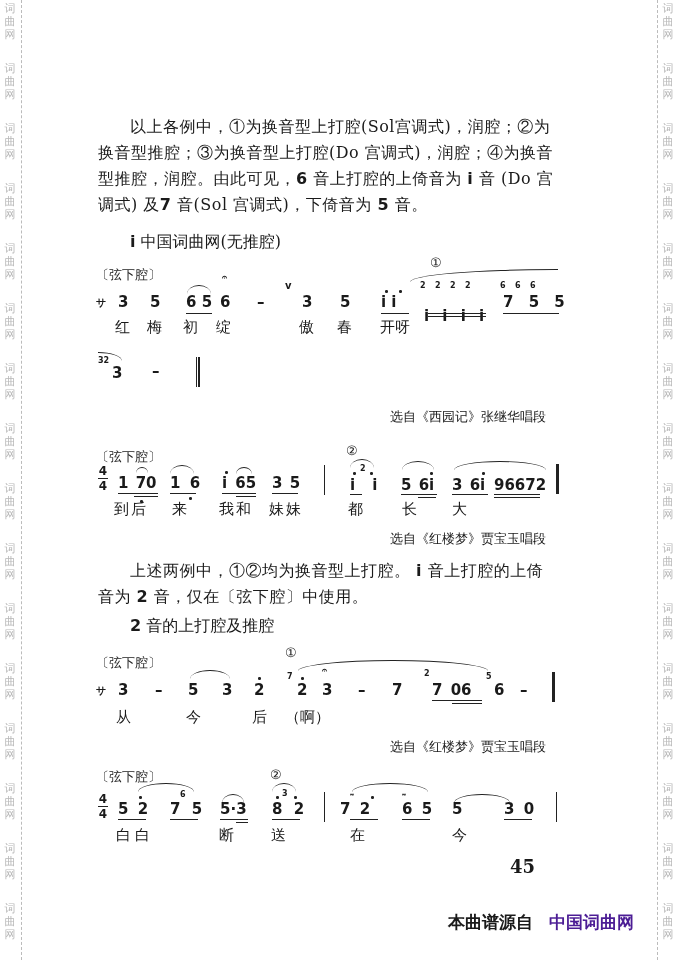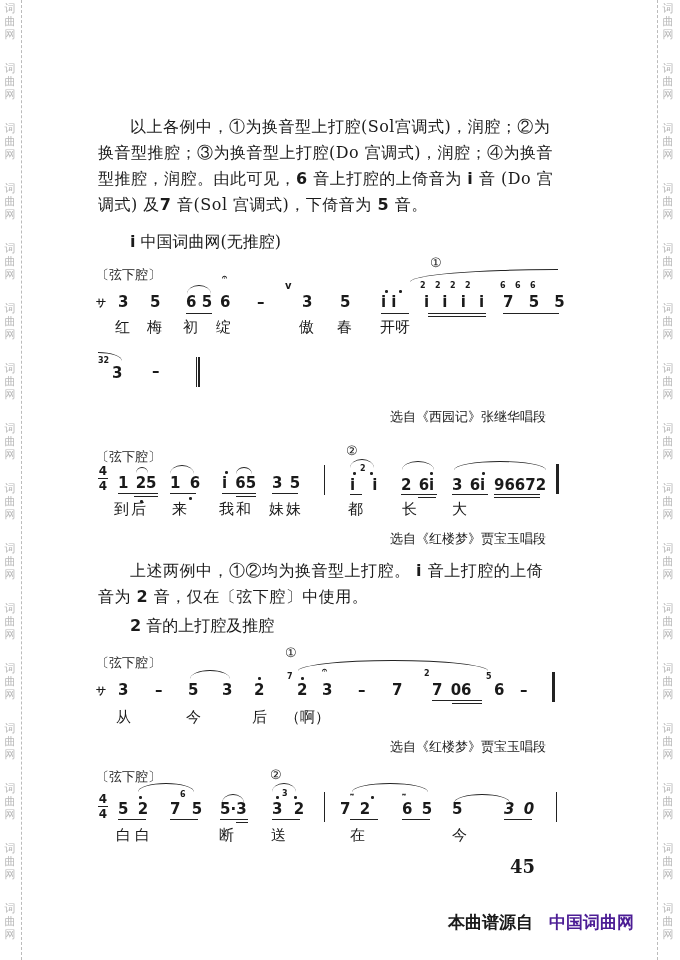--- a/index.html
+++ b/index.html
@@ -219,21 +219,21 @@
   <div class="tok" style="left:257px; top:293px;">–</div>
   <div class="tok" style="left:285px; top:280px; font-size:10px;">v</div>
   <div class="tok" style="left:302px; top:293px;">3</div>
   <div class="tok" style="left:340px; top:293px;">5</div>
   <div class="tok" style="left:381px; top:293px;">i i</div>
   <div class="dot" style="left:385px; top:290px;"></div>
   <div class="dot" style="left:399px; top:290px;"></div>
   <div class="ul" style="left:381px; top:313px; width:28px;"></div>
   <div class="circ" style="left:430px; top:255px;">①</div>
   <div class="arc" style="left:410px; top:269px; width:148px; height:12px; border-radius:100% 0 0 0 / 100% 0 0 0;"></div>
-  <div class="tok" style="left:424px; top:293px; letter-spacing:4px;">i i i i</div>
+  <div class="tok" style="left:424px; top:307px; letter-spacing:4px;">i i i i</div>
   <div class="grace" style="left:420px; top:282px;">2</div>
   <div class="grace" style="left:435px; top:282px;">2</div>
   <div class="grace" style="left:450px; top:282px;">2</div>
   <div class="grace" style="left:465px; top:282px;">2</div>
   <div class="ul" style="left:428px; top:313px; width:58px;"></div>
   <div class="ul" style="left:428px; top:316px; width:58px;"></div>
   <div class="tok" style="left:503px; top:293px; letter-spacing:5px;">7 5 5</div>
   <div class="grace" style="left:500px; top:282px;">6</div>
   <div class="grace" style="left:515px; top:282px;">6</div>
   <div class="grace" style="left:530px; top:282px;">6</div>
@@ -254,21 +254,21 @@
   <div class="bar" style="left:196px; top:357px; height:30px;"></div>
   <div class="barthick" style="left:198px; top:357px; height:30px; width:2px;"></div>
 
   <div class="src" style="left:390px; top:408px;">选自《西园记》张继华唱段</div>
 </div>
 
 <div>
   <div class="lbl" style="left:96px; top:448px;">〔弦下腔〕</div>
   <div class="ts" style="left:98px; top:465px;"><span>4</span><hr><span>4</span></div>
   <div class="arc" style="left:136px; top:467px; width:12px; height:5px;"></div>
-  <div class="tok" style="left:118px; top:474px; word-spacing:2px;">1 25</div>
+  <div class="tok" style="left:118px; top:474px; word-spacing:2px;">1 70</div>
   <div class="ul" style="left:118px; top:493px; width:40px;"></div>
   <div class="ul" style="left:134px; top:496px; width:24px;"></div>
   <div class="dot" style="left:140px; top:500px;"></div>
   <div class="arc" style="left:170px; top:465px; width:24px;"></div>
   <div class="tok" style="left:170px; top:474px; word-spacing:4px;">1 6</div>
   <div class="ul" style="left:170px; top:493px; width:26px;"></div>
   <div class="dot" style="left:189px; top:497px;"></div>
   <div class="arc" style="left:236px; top:467px; width:16px; height:6px;"></div>
   <div class="tok" style="left:222px; top:474px; word-spacing:3px;">i 65</div>
   <div class="dot" style="left:225px; top:471px;"></div>
@@ -279,21 +279,21 @@
   <div class="bar" style="left:324px; top:465px; height:30px;"></div>
 
   <div class="circ" style="left:346px; top:443px;">②</div>
   <div class="arc" style="left:350px; top:459px; width:24px;"></div>
   <div class="grace" style="left:360px; top:465px;">2</div>
   <div class="tok" style="left:350px; top:476px; letter-spacing:6px;">i i</div>
   <div class="dot" style="left:353px; top:472px;"></div>
   <div class="dot" style="left:370px; top:472px;"></div>
   <div class="ul" style="left:350px; top:494px; width:12px;"></div>
   <div class="arc" style="left:402px; top:461px; width:32px;"></div>
-  <div class="tok" style="left:401px; top:476px; word-spacing:2px;">2 6i</div>
+  <div class="tok" style="left:401px; top:476px; word-spacing:2px;">5 6i</div>
   <div class="dot" style="left:430px; top:472px;"></div>
   <div class="ul" style="left:401px; top:494px; width:36px;"></div>
   <div class="ul" style="left:418px; top:497px; width:18px;"></div>
   <div class="arc" style="left:454px; top:461px; width:92px;"></div>
   <div class="tok" style="left:452px; top:476px; word-spacing:2px;">3 6i</div>
   <div class="dot" style="left:482px; top:472px;"></div>
   <div class="ul" style="left:452px; top:494px; width:36px;"></div>
   <div class="tok" style="left:494px; top:476px;">96672</div>
   <div class="ul" style="left:494px; top:494px; width:46px;"></div>
   <div class="ul" style="left:494px; top:497px; width:46px;"></div>
@@ -360,37 +360,37 @@
   <div class="grace" style="left:180px; top:791px;">6</div>
   <div class="tok" style="left:170px; top:800px; word-spacing:6px;">7 5</div>
   <div class="ul" style="left:170px; top:819px; width:28px;"></div>
   <div class="arc" style="left:222px; top:794px; width:22px;"></div>
   <div class="tok" style="left:220px; top:800px;">5·3</div>
   <div class="ul" style="left:220px; top:819px; width:28px;"></div>
   <div class="ul" style="left:236px; top:822px; width:12px;"></div>
   <div class="circ" style="left:270px; top:767px;">②</div>
   <div class="arc" style="left:272px; top:783px; width:24px;"></div>
   <div class="grace" style="left:282px; top:790px;">3</div>
-  <div class="tok" style="left:272px; top:800px; word-spacing:6px;">3 2</div>
+  <div class="tok" style="left:272px; top:800px; word-spacing:6px;">8 2</div>
   <div class="dot" style="left:276px; top:796px;"></div>
   <div class="dot" style="left:294px; top:796px;"></div>
   <div class="ul" style="left:272px; top:819px; width:28px;"></div>
   <div class="bar" style="left:324px; top:792px; height:30px;"></div>
 
   <div class="arc" style="left:352px; top:783px; width:76px;"></div>
   <div class="tok" style="left:350px; top:790px; font-size:7px;">𝆗</div>
   <div class="tok" style="left:340px; top:800px; word-spacing:4px;">7 2</div>
   <div class="dot" style="left:371px; top:796px;"></div>
   <div class="ul" style="left:350px; top:819px; width:28px;"></div>
   <div class="tok" style="left:402px; top:790px; font-size:7px;">𝆗</div>
   <div class="tok" style="left:402px; top:800px; word-spacing:4px;">6 5</div>
   <div class="ul" style="left:402px; top:819px; width:28px;"></div>
   <div class="arc" style="left:454px; top:794px; width:56px;"></div>
   <div class="tok" style="left:452px; top:800px;">5</div>
-  <div class="tok" style="left:504px; top:800px; word-spacing:4px;font-style:italic;">3 0</div>
+  <div class="tok" style="left:504px; top:800px; word-spacing:4px;">3 0</div>
   <div class="ul" style="left:504px; top:819px; width:28px;"></div>
   <div class="bar" style="left:556px; top:792px; height:30px;"></div>
 
   <div class="lyr" style="left:116px; top:826px; letter-spacing:4px;">白白</div>
   <div class="lyr" style="left:219px; top:826px;">断</div>
   <div class="lyr" style="left:271px; top:826px;">送</div>
   <div class="lyr" style="left:350px; top:826px;">在</div>
   <div class="lyr" style="left:452px; top:826px;">今</div>
 </div>
 

